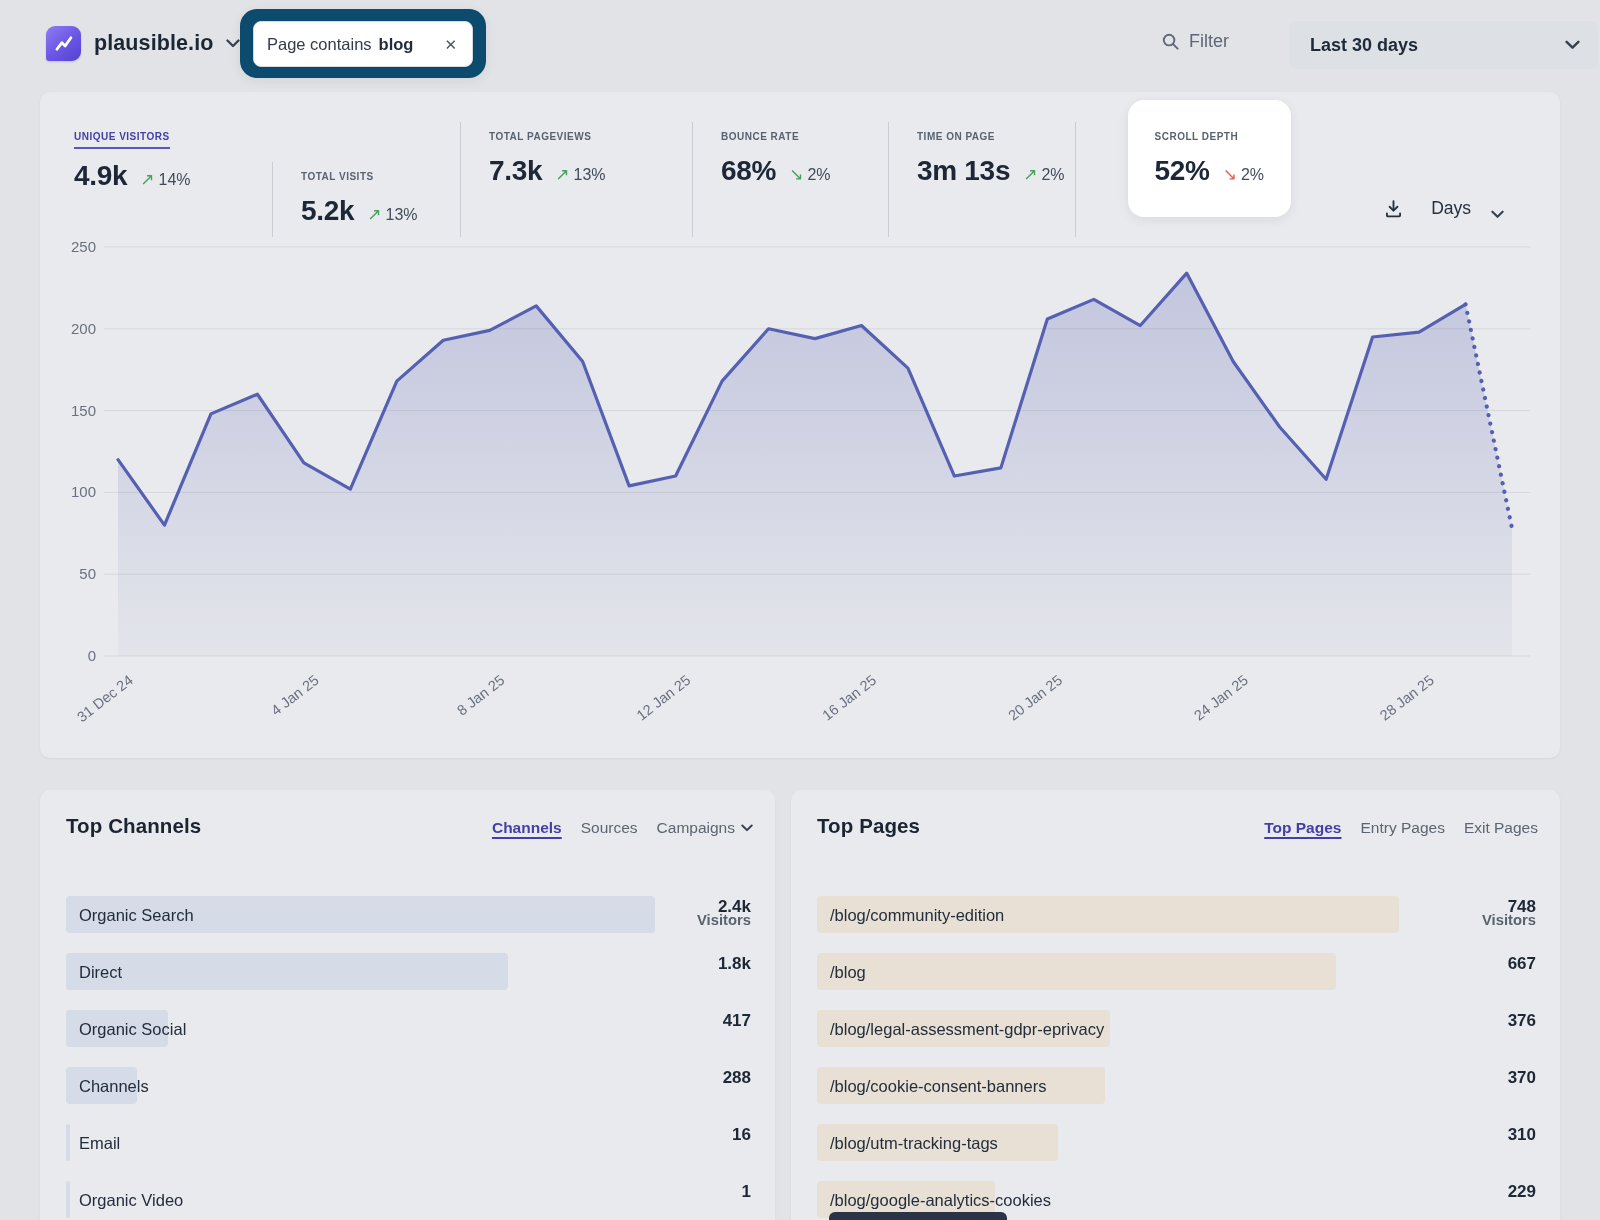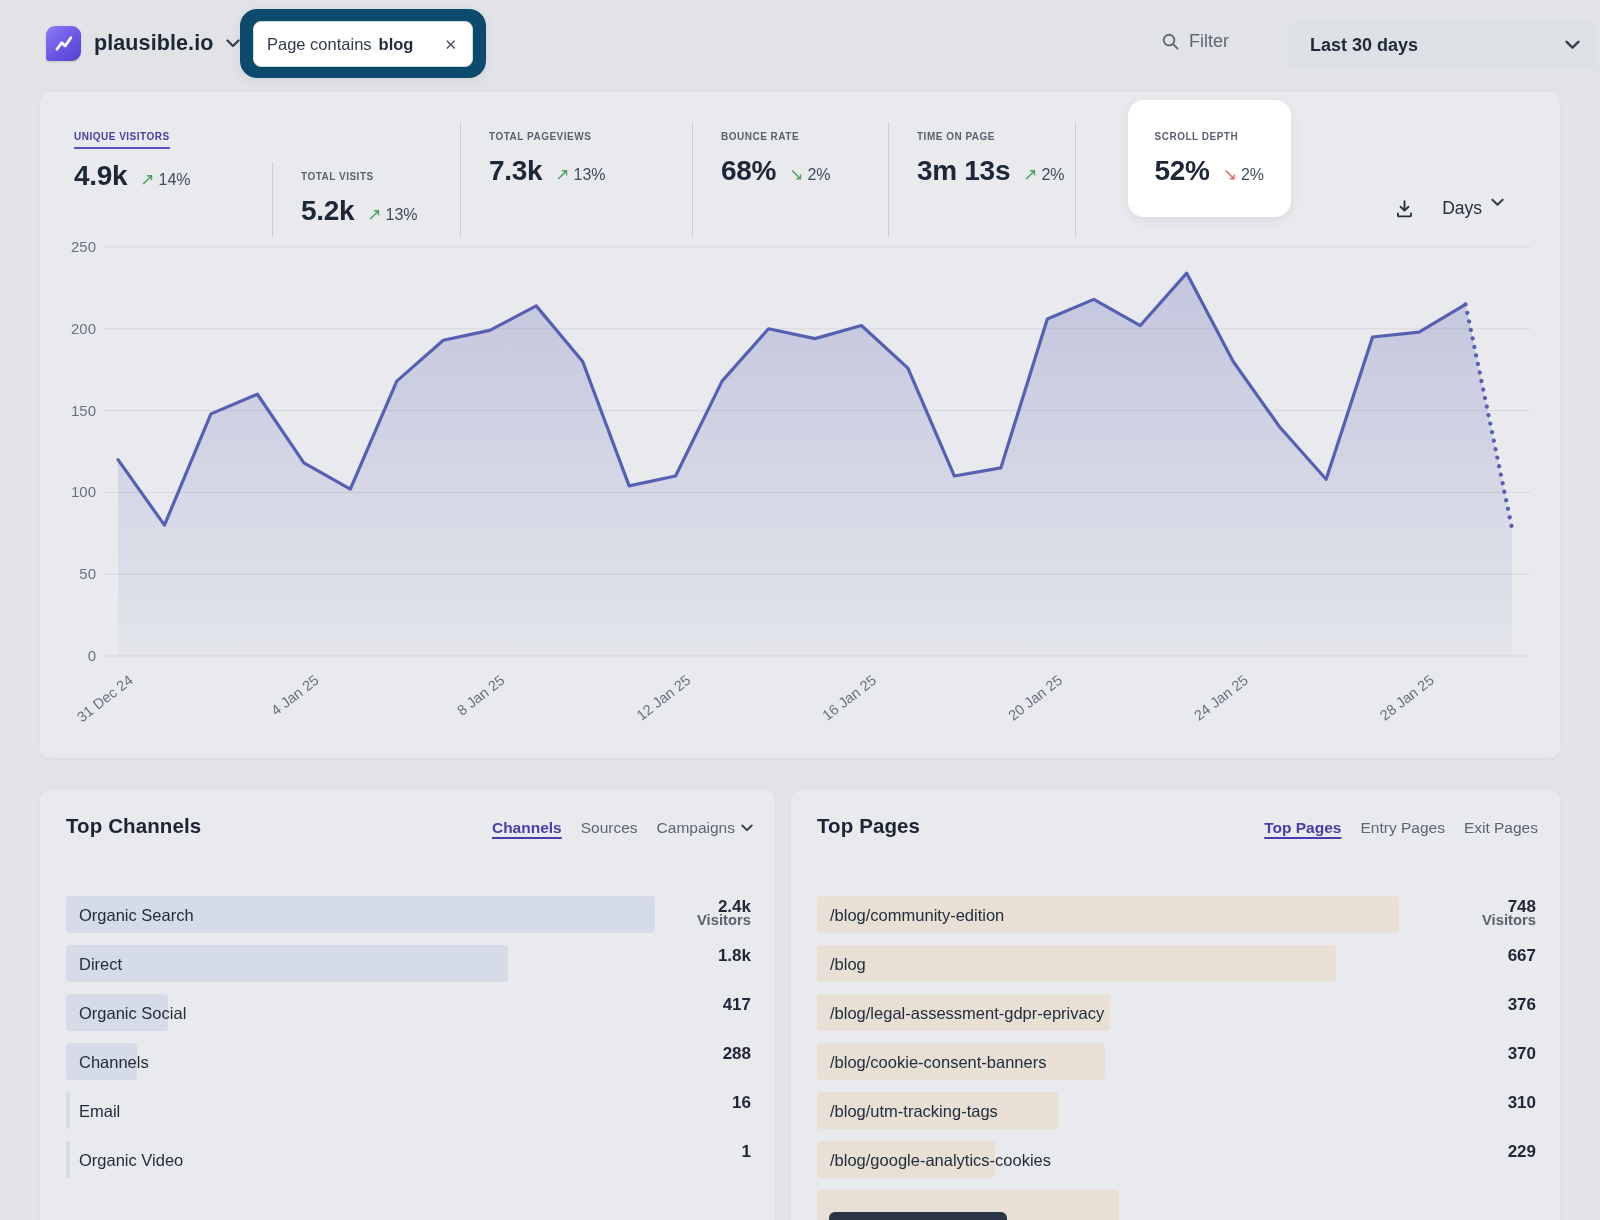--- a/index.html
+++ b/index.html
@@ -42,37 +42,37 @@
   .stat-label.active{color:#443fa8;border-bottom:2.5px solid #5a55c0;padding-bottom:5px;}
   .stat-value-row{margin-top:11px;display:flex;align-items:baseline;gap:13px;}
   .stat-value{font-size:28px;font-weight:700;color:#1d2737;letter-spacing:-.3px;}
   .stat-change{font-size:16px;color:#414c5a;display:flex;align-items:baseline;gap:4px;}
   .stat-change .arr{font-size:17px;font-weight:400;}
   .arr.good{color:#4a9f5d;}
   .arr.bad{color:#e25f55;}
 
   .chart-tools{position:absolute;top:106px;right:56px;display:flex;align-items:center;gap:27px;}
   .dl-btn{cursor:pointer;display:flex;}
-  .interval-btn{display:flex;align-items:flex-start;gap:9px;cursor:pointer;}
+  .interval-btn{display:flex;align-items:flex-end;gap:20px;cursor:pointer;}
   .interval-btn .lbl{font-size:17.5px;color:#25303f;}
 
   #chart-svg{position:absolute;left:0;top:128px;}
   .ytick{font-family:"Liberation Sans",sans-serif;font-size:15px;fill:#697180;}
   .xtick{font-family:"Liberation Sans",sans-serif;font-size:14.5px;fill:#697180;}
 
   
   #channels-card{left:40px;top:790px;width:735px;height:430px;border-radius:10px 10px 0 0;}
   #pages-card{left:791px;top:790px;width:769px;height:430px;border-radius:10px 10px 0 0;}
   .card h2{position:absolute;left:26px;top:24px;margin:0;font-size:20.5px;font-weight:700;color:#1b2433;letter-spacing:.1px;}
   .tabs{position:absolute;right:22px;top:29px;display:flex;align-items:center;gap:19px;font-size:15.5px;color:#5c6672;}
   .tab{cursor:pointer;display:flex;align-items:center;gap:6px;}
   .tab.active{color:#443fa8;font-weight:700;text-decoration:underline;text-decoration-thickness:2px;text-underline-offset:4px;}
   .cols{position:absolute;left:26px;right:24px;top:76px;display:flex;justify-content:space-between;font-size:14.8px;font-weight:700;color:#59636f;margin-top:46px;}
   .rows{position:absolute;left:26px;right:24px;top:106px;}
-  .row{position:relative;height:37px;margin-bottom:12px;cursor:pointer;}
+  .row{position:relative;height:37px;margin-bottom:20px;cursor:pointer;}
   .bar{position:absolute;left:0;top:0;bottom:0;border-radius:4px;min-width:4px;}
   .row .rlabel{position:absolute;left:13px;top:50%;transform:translateY(-50%);font-size:16.5px;color:#232d3c;}
   .row .rvalue{position:absolute;right:0;top:1px;font-size:17px;font-weight:700;color:#1d2736;}
   .dark-tip{position:absolute;left:38px;top:422px;width:178px;height:30px;background:#2b3445;border-radius:6px;}
 </style>
 </head>
 <body>
 
 <div class="header">
   <div class="brand">

